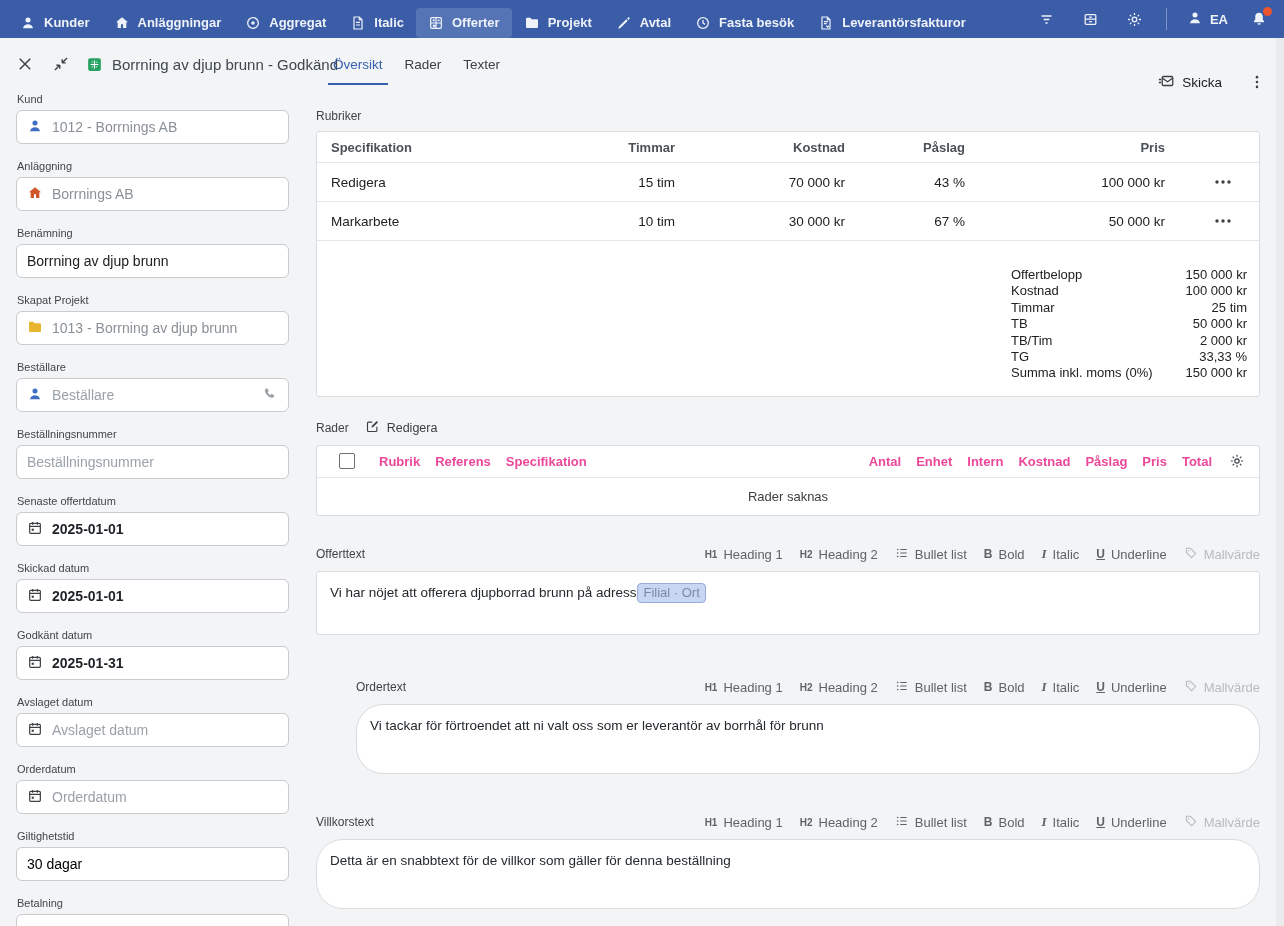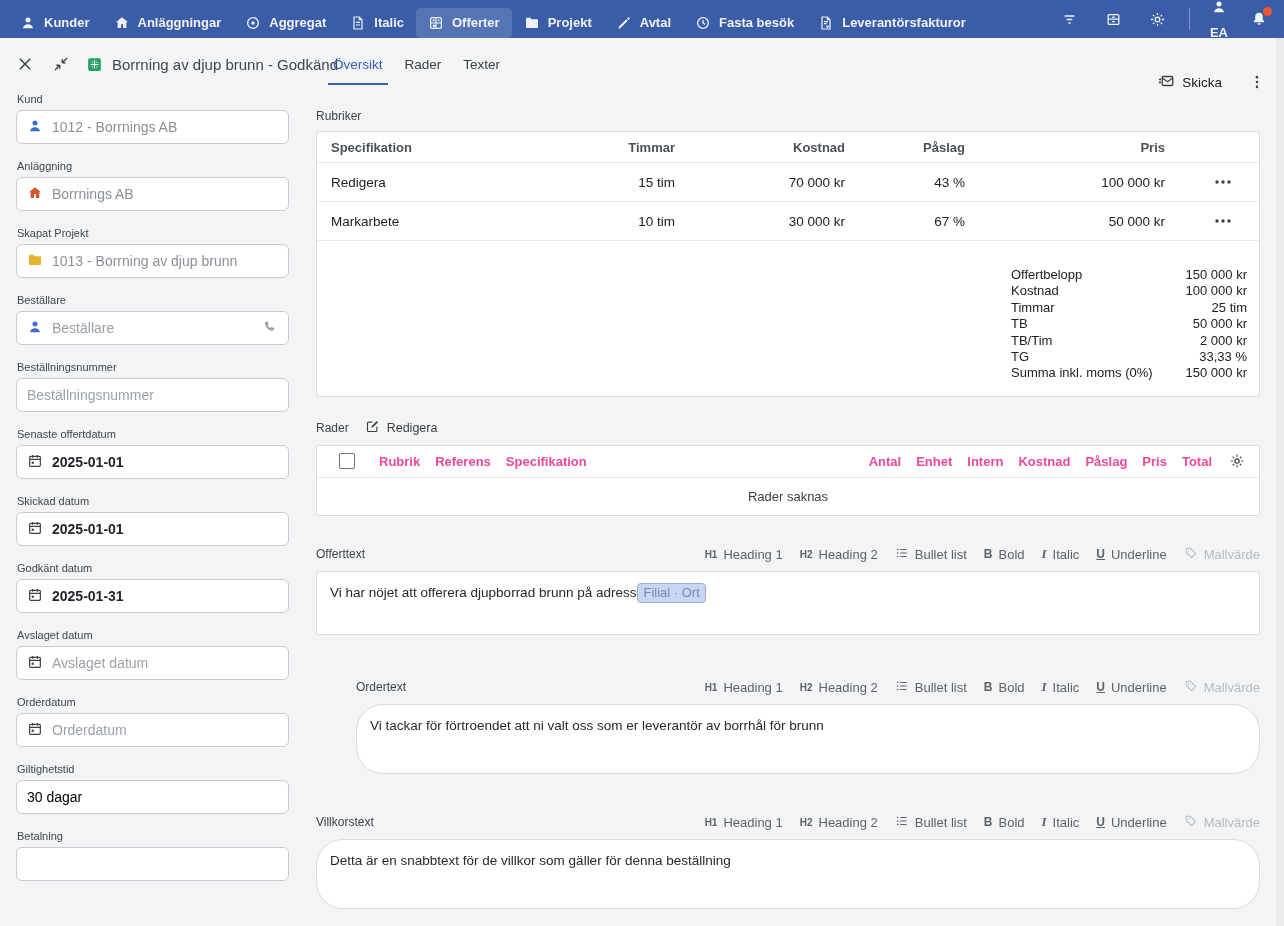--- a/index.html
+++ b/index.html
@@ -11,21 +11,21 @@
   .topnav { height:38px; background:#3b5ca6; display:flex; align-items:center; padding:0 10px 0 8px; }
   .nav-left { display:flex; align-items:center; height:100%; }
   .nav-item { display:flex; align-items:center; gap:8px; color:#eef2f9; font-size:13px; font-weight:600;
               padding:0 12px; height:30px; border-radius:4px; cursor:pointer; white-space:nowrap;margin-top:7px; }
   .nav-item.active { background:#5574b6; }
   .nav-item svg { width:16px; height:16px; display:block; }
   .nav-right { margin-left:auto; display:flex; align-items:center; gap:10px; color:#eef2f9; }
   .nav-iconbtn { width:34px; height:30px; display:flex; align-items:center; justify-content:center; cursor:pointer; }
   .nav-iconbtn svg { width:17px; height:17px; }
   .nav-divider { width:1px; height:22px; background:rgba(255,255,255,.35); margin:0 4px; }
-  .nav-user { display:flex; align-items:center; gap:7px; font-size:13px; font-weight:600; padding:0 6px; cursor:pointer;flex-direction:column; }
+  .nav-user { display:flex; align-items:center; gap:7px; font-size:13px; font-weight:600; padding:0 6px; cursor:pointer; }
   .nav-user svg { width:16px; height:16px; }
   .bell-wrap { position:relative; width:30px; height:30px; display:flex; align-items:center; justify-content:center; cursor:pointer; }
   .bell-wrap svg { width:18px; height:18px; }
   .bell-dot { position:absolute; top:3px; right:2px; width:9px; height:9px; border-radius:50%; background:#e8552e; }
 
   
   .titlebar { position:relative; height:52px; display:flex; align-items:center; padding-left:16px; }
   .tb-icon { display:flex; align-items:center; justify-content:center; color:#3c4043; cursor:pointer; }
   .tb-icon svg { width:18px; height:18px; }
   .tb-close { margin-right:18px; }
@@ -298,20 +298,26 @@
       <div class="field">
         <div class="field-label">Anläggning</div>
         <div class="inputbox">
           <span class="icon-orange"><svg viewBox="0 0 24 24" fill="currentColor">
                 <path d="M12 3.5L3 11h2.5v8.5h5V14h3v5.5h5V11H21z"></path>
               </svg></span>
           <span class="val-muted">Borrnings AB</span>
         </div>
       </div>
 
+      <div class="field">
+        <div class="field-label">Benämning</div>
+        <div class="inputbox">
+          <span class="val">Borrning av djup brunn</span>
+        </div>
+      </div>
 
       <div class="field">
         <div class="field-label">Skapat Projekt</div>
         <div class="inputbox">
           <span class="icon-yellow"><svg viewBox="0 0 24 24" fill="currentColor">
                 <path d="M3 5.5A1.5 1.5 0 014.5 4h5l2 2.5h8A1.5 1.5 0 0121 8v10a1.5 1.5 0 01-1.5 1.5h-15A1.5 1.5 0 013 18z"></path>
               </svg></span>
           <span class="val-muted">1013 - Borrning av djup brunn</span>
         </div>
       </div>

